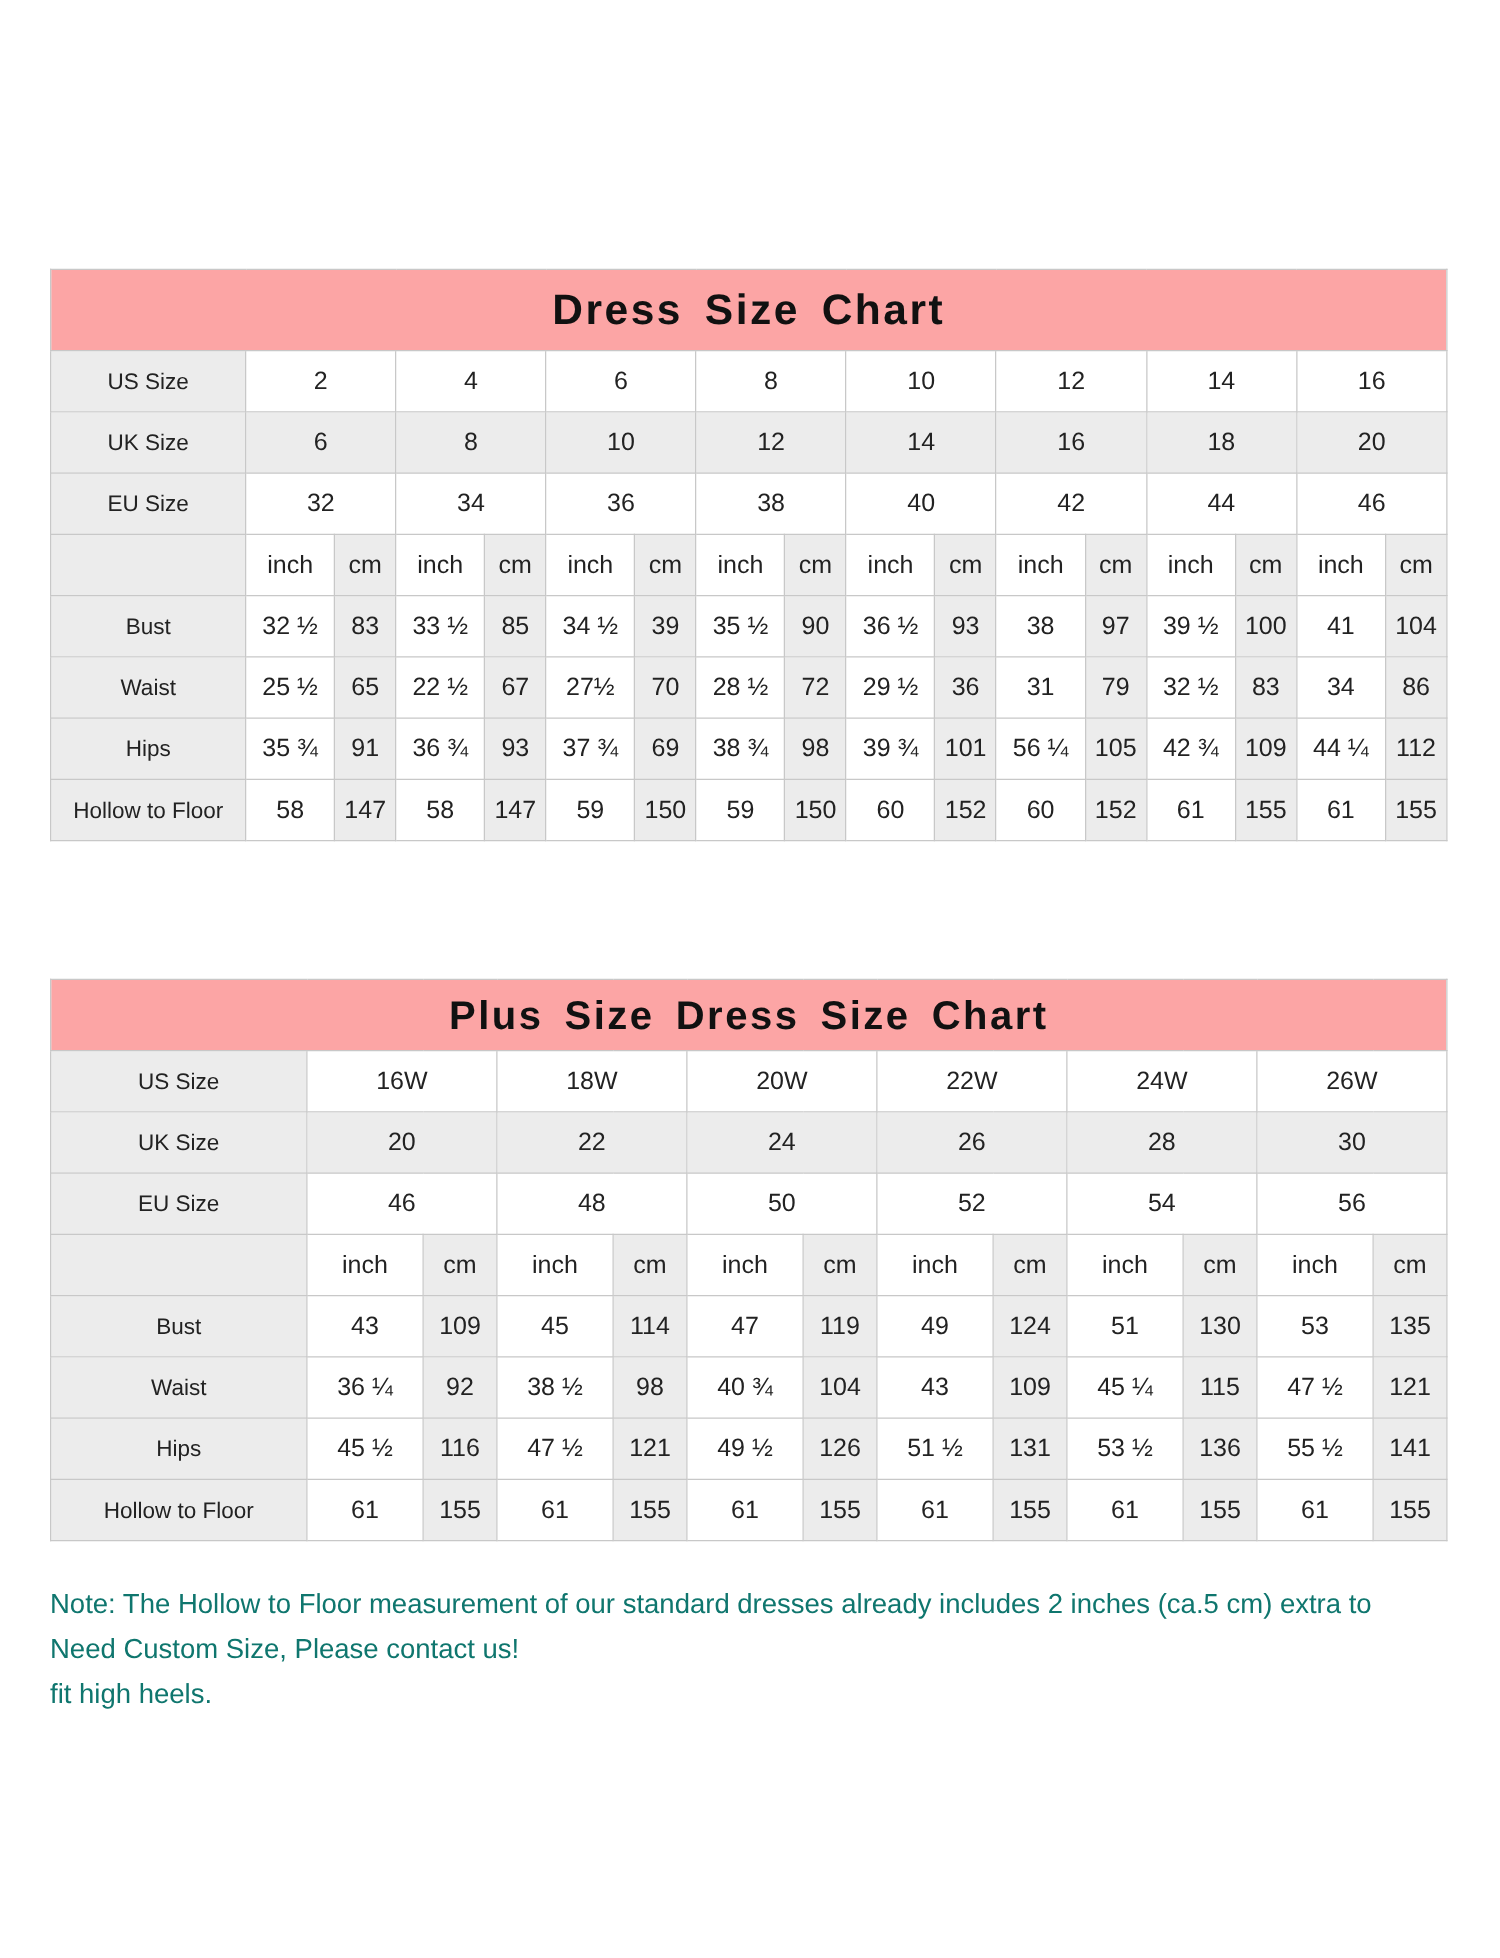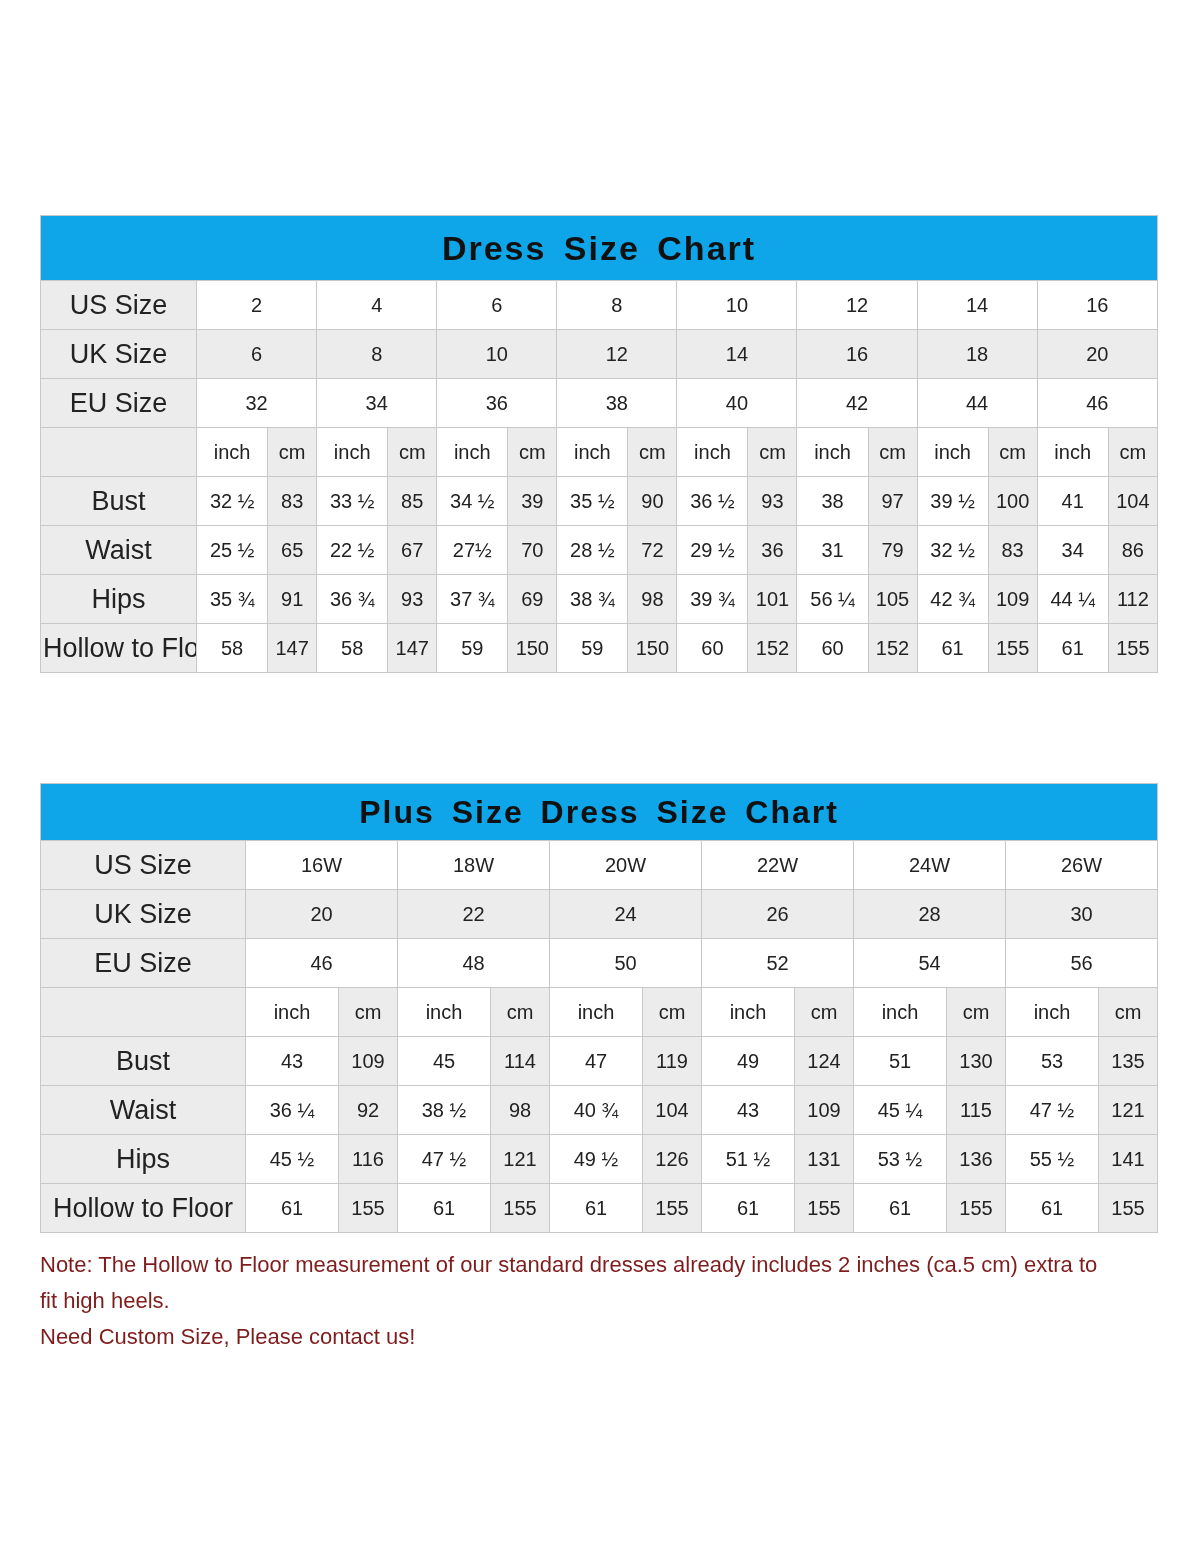--- a/index.html
+++ b/index.html
@@ -13,26 +13,26 @@
   td{
     border:1px solid #c8c8c8;
     text-align:center;vertical-align:middle;
     font-size:20px;height:48px;
     white-space:nowrap;overflow:hidden;
     padding:0 2px;
   }
   .shade{background:#ececec;}
   .title-cell{
     height:64px;font-size:34px;font-weight:600;
-    letter-spacing:2px;word-spacing:6px;background:#0ea5e9;color:#111;
+    letter-spacing:2px;word-spacing:6px;background:#fca5a5;color:#111;
   }
   .t2 .title-cell{height:56px;font-size:32px;}
   .t2{margin-top:110px;}
-  .lbl{font-size:27px;}
-  .note{margin-top:14px;font-size:22px;line-height:36px;color:#7f1d1d;width:1120px;}
+  .lbl{font-size:18px;}
+  .note{margin-top:32px;font-size:22px;line-height:36px;color:#0f766e;width:1120px;}
 </style>
 </head>
 <body>
 
 <div class="page">
 
   <table class="t1">
     <colgroup>
       <col style="width:156px">
       <col style="width:71px">
@@ -307,17 +307,17 @@
       <td>61</td>
       <td class="shade">155</td>
       <td>61</td>
       <td class="shade">155</td>
     </tr>
   </tbody>
     </table>
 
   <div class="note">
     <div>Note: The Hollow to Floor measurement of our standard dresses already includes 2 inches (ca.5 cm) extra to</div>
+    <div>Need Custom Size, Please contact us!</div>
     <div>fit high heels.</div>
-    <div>Need Custom Size, Please contact us!</div>
   </div>
 
 </div>
 
 </body></html>

